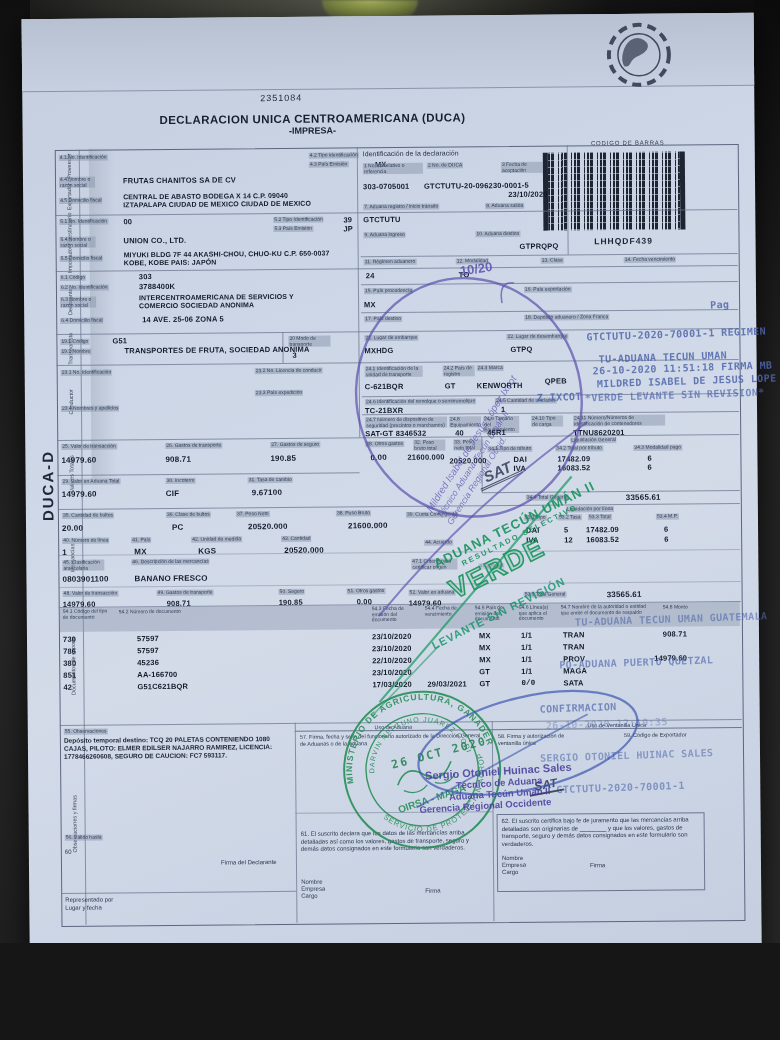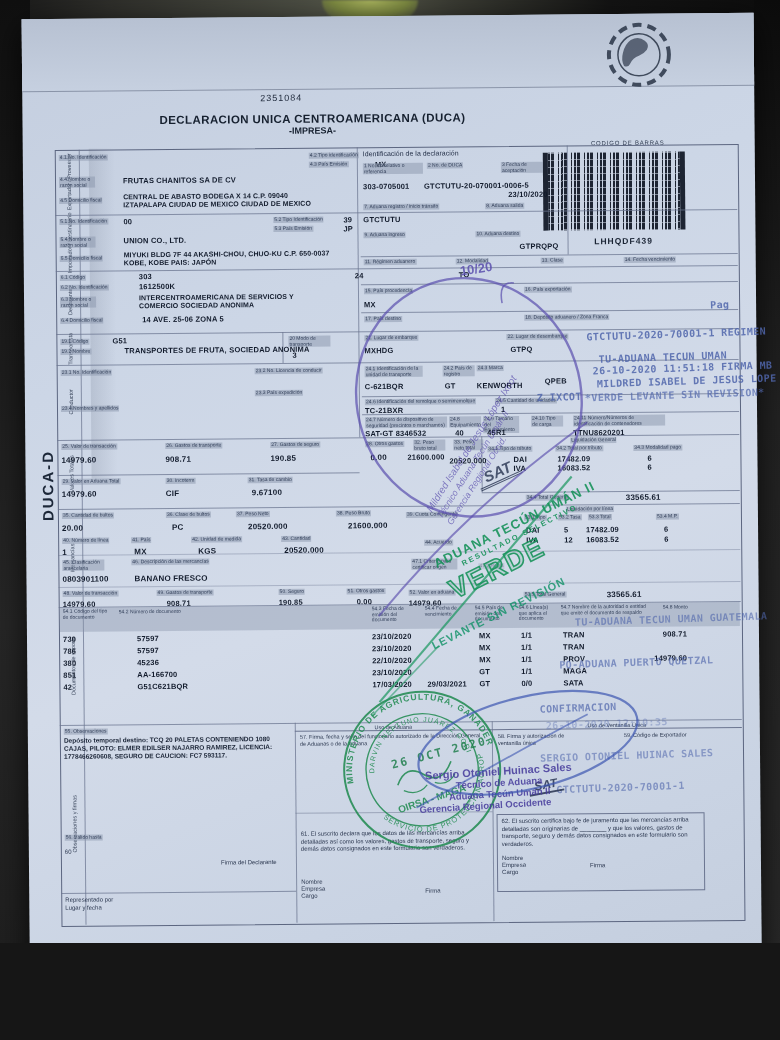--- a/index.html
+++ b/index.html
@@ -114,21 +114,21 @@
     <span class="a lbw" style="left:36px;top:158px;width:34px;">4.4 Nombre o razón social</span>
     <span class="a v" style="left:100px;top:158px;">FRUTAS CHANITOS SA DE CV</span>
     <span class="a lb" style="left:36px;top:179px;">4.5 Domicilio fiscal</span>
     <div class="a vw" style="left:100px;top:175px;width:205px;">CENTRAL DE ABASTO BODEGA X 14 C.P. 09040 IZTAPALAPA CIUDAD DE MEXICO CIUDAD DE MEXICO</div>
 
     <div class="a" style="left:340px;top:134px;font-size:7px;color:#243048;">Identificación de la declaración</div>
     <span class="a lbw" style="left:340px;top:147px;width:58px;">1 No. correlativo o referencia</span>
     <span class="a lb" style="left:404px;top:147px;">2 No. de DUCA</span>
     <span class="a lbw" style="left:478px;top:147px;width:40px;">3 Fecha de aceptación</span>
     <span class="a v" style="left:340px;top:166px;">303-0705001</span>
-    <span class="a v" style="left:401px;top:166px;">GTCTUTU-20-070001-0006-5</span>
+    <span class="a v" style="left:401px;top:166px;">GTCTUTU-20-096230-0001-5</span>
     <span class="a v" style="left:485px;top:175px;">23/10/2020</span>
     <span class="a lb" style="left:340px;top:188px;">7. Aduana registro / inicio tránsito</span>
     <span class="a lb" style="left:462px;top:188px;">8. Aduana salida</span>
     <span class="a v" style="left:340px;top:199px;text-align:right;">GTCTUTU</span>
     <span class="a lb" style="left:340px;top:216px;">9. Aduana ingreso</span>
     <span class="a lb" style="left:452px;top:216px;">10. Aduana destino</span>
     <span class="a v" style="left:496px;top:227px;">GTPRQPQ</span>
 
     <span class="a lb" style="left:36px;top:200px;">5.1 No. Identificación</span>
     <span class="a v" style="left:100px;top:199px;">00</span>
@@ -138,32 +138,32 @@
     <span class="a v" style="left:320px;top:208px;">JP</span>
     <span class="a lbw" style="left:36px;top:218px;width:34px;">5.4 Nombre o razón social</span>
     <span class="a v" style="left:100px;top:218px;">UNION CO., LTD.</span>
     <span class="a lb" style="left:36px;top:237px;">5.5 Domicilio fiscal</span>
     <div class="a vw" style="left:100px;top:233px;width:210px;">MIYUKI BLDG 7F 44 AKASHI-CHOU, CHUO-KU C.P. 650-0037 KOBE, KOBE PAIS: JAPÓN</div>
 
     <span class="a lb" style="left:340px;top:243px;">11. Régimen aduanero</span>
     <span class="a lb" style="left:432px;top:243px;">12. Modalidad</span>
     <span class="a lb" style="left:517px;top:243px;">13. Clase</span>
     <span class="a lb" style="left:600px;top:243px;">14. Fecha vencimiento</span>
-    <span class="a v" style="left:331px;top:255px;">24</span>
+    <span class="a v" style="left:342px;top:255px;">24</span>
     <span class="a v" style="left:435px;top:255px;">TO</span>
     <span class="a lb" style="left:340px;top:272px;">15. País procedencia</span>
     <span class="a lb" style="left:500px;top:272px;">16. País exportación</span>
     <span class="a v" style="left:340px;top:284px;">MX</span>
     <span class="a lb" style="left:340px;top:300px;">17. País destino</span>
     <span class="a lb" style="left:500px;top:300px;">18. Depósito aduanero / Zona Franca</span>
 
     <span class="a lb" style="left:36px;top:256px;">6.1 Código</span>
     <span class="a v" style="left:115px;top:254px;">303</span>
     <span class="a lb" style="left:36px;top:266px;">6.2 No. Identificación</span>
-    <span class="a v" style="left:115px;top:264px;">1612500K</span>
+    <span class="a v" style="left:115px;top:264px;">3788400K</span>
     <span class="a lbw" style="left:36px;top:278px;width:34px;">6.3 Nombre o razón social</span>
     <div class="a vw" style="left:115px;top:276px;width:165px;">INTERCENTROAMERICANA DE SERVICIOS Y COMERCIO SOCIEDAD ANONIMA</div>
     <span class="a lb" style="left:36px;top:299px;">6.4 Domicilio fiscal</span>
     <span class="a v" style="left:118px;top:297px;">14 AVE. 25-06 ZONA 5</span>
 
     <span class="a lb" style="left:36px;top:320px;">19.1 Código</span>
     <span class="a v" style="left:88px;top:318px;">G51</span>
     <span class="a lb" style="left:36px;top:330px;">19.2 Nombre</span>
     <span class="a v" style="left:100px;top:328px;">TRANSPORTES DE FRUTA, SOCIEDAD ANONIMA</span>
     <span class="a lbw" style="left:264px;top:319px;width:40px;">20 Modo de transporte</span>
@@ -329,21 +329,21 @@
       <span class="a v" style="left:458px;">1/1</span>
       <span class="a v" style="left:500px;">MAGA</span>
       <span class="a v" style="left:524px;width:100px;text-align:right;"></span>
     </div>
     <div class="a" style="left:36px;top:664px;width:660px;height:10px;">
       <span class="a v" style="left:0;">42</span>
       <span class="a v" style="left:74px;">G51C621BQR</span>
       <span class="a v" style="left:309px;">17/03/2020</span>
       <span class="a v" style="left:364px;">29/03/2021</span>
       <span class="a v" style="left:416px;">GT</span>
-      <span class="a v" style="left:458px;">0/0</span>
+      <span class="a v" style="left:458px;font-family:Liberation Mono, monospace;">0/0</span>
       <span class="a v" style="left:500px;">SATA</span>
       <span class="a v" style="left:524px;width:100px;text-align:right;"></span>
     </div>
 
     <span class="a lb" style="left:36px;top:710px;">55. Observaciones</span>
     <div class="a" style="left:36px;top:718px;width:226px;font-size:6.5px;font-weight:700;color:#1a2436;line-height:8px;">Depósito temporal destino: TCQ 20 PALETAS CONTENIENDO 1080 CAJAS, PILOTO: ELMER EDILSER NAJARRO RAMIREZ, LICENCIA: 1778466260608, SEGURO DE CAUCION: FC7 593117.</div>
     <span class="a lb" style="left:36px;top:816px;">56. Válido hasta</span>
     <span class="a small6" style="left:36px;top:830px;">60</span>
     <span class="a small6" style="left:192px;top:842px;">Firma del Declarante</span>
     <span class="a small6" style="left:36px;top:878px;">Representado por</span>

